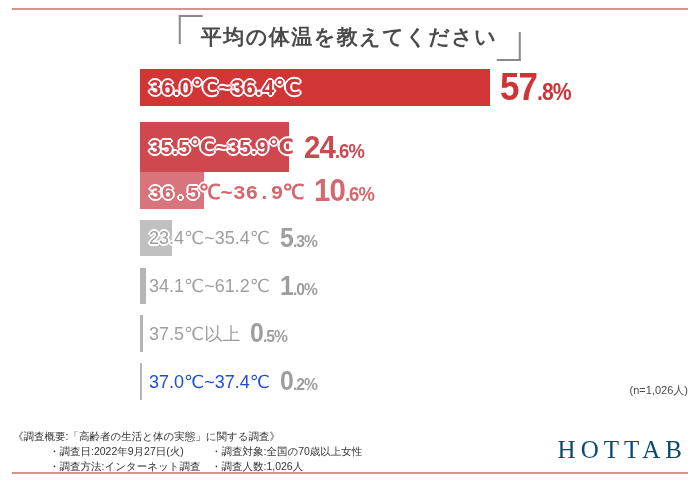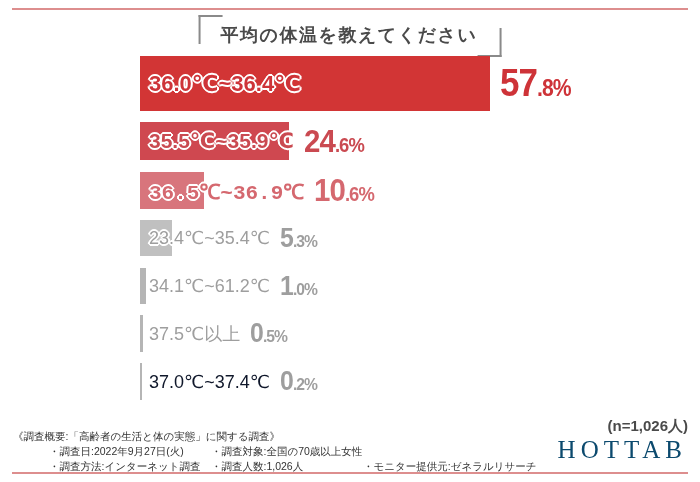--- a/index.html
+++ b/index.html
@@ -7,21 +7,21 @@
     position:relative; width:700px; height:482px; background:#ffffff;
     font-family:"Liberation Sans","DejaVu Sans",sans-serif; overflow:hidden;
   }
   .accent-line { position:absolute; left:12px; right:12px; height:2px; background:#dd8e8e; }
   .accent-top { top:8px; }
   .accent-bottom { top:472px; }
 
   
   .title-wrap { position:absolute; top:15px; left:50%; transform:translateX(-50%); }
   .title-text {
-    font-size:18px; font-weight:bold; color:#4a4a4a; letter-spacing:1.5px;
+    font-size:21px; font-weight:bold; color:#4a4a4a; letter-spacing:1.5px;
     padding:8px 24px 10px 22px; white-space:nowrap;
   }
   .bracket { position:absolute; width:22px; height:27px; }
   .bracket-tl { left:0; top:0; border-left:2px solid #8a8a8a; border-top:2px solid #8a8a8a; }
   .bracket-br { right:0; bottom:0; border-right:2px solid #8a8a8a; border-bottom:2px solid #8a8a8a; }
 
   
   .chart { position:absolute; left:140px; top:0; width:560px; }
   .bar-row { position:absolute; left:0; display:flex; align-items:center; }
   .bar-rect { position:absolute; left:0; top:0; height:100%; }
@@ -31,21 +31,21 @@
       -1px -1px 0 #fff, 1px -1px 0 #fff, -1px 1px 0 #fff, 1px 1px 0 #fff,
       -2px 0 0 #fff, 2px 0 0 #fff, 0 -2px 0 #fff, 0 2px 0 #fff;
   }
   .bar-value {
     position:relative; z-index:1; margin-left:10px; font-weight:bold;
     letter-spacing:-1px; transform:scaleX(.92); transform-origin:left center;
     display:flex; align-items:baseline; white-space:nowrap;
   }
 
   
-  .sample-note { position:absolute; top:417px; right:12px; font-size:15px; color:#4a4a4a;font-weight:bold; }
+  .sample-note { position:absolute; top:383px; right:12px; font-size:11px; color:#4a4a4a; }
   .survey { position:absolute; left:13px; top:429px; font-size:10.5px; color:#333; line-height:1.45; }
   .survey-line { display:flex; }
   .survey-col1 { width:162px;margin-left:36px; }
   .survey-col2 { width:152px; }
   .logo {
     position:absolute; right:13px; top:436px;
     font-family:"Liberation Serif","DejaVu Serif",serif;
     font-size:25px; letter-spacing:5px; color:#0c4a6e; font-weight:400;
   }
 </style>
@@ -55,29 +55,29 @@
 <div class="page">
   <div class="accent-line accent-top"></div>
 
   <div class="title-wrap">
     <span class="bracket bracket-tl"></span>
     <div class="title-text">平均の体温を教えてください</div>
     <span class="bracket bracket-br"></span>
   </div>
 
   <div class="chart">
-      <div class="bar-row" style="top: 56px; height: 55px;">
+      <div class="bar-row" style="top: 69px; height: 37px;">
         <div class="bar-rect" style="width: 349.69px; background: rgb(210, 53, 53);"></div>
         <div class="bar-label" style="min-width: 340.69px; font-size: 22px; font-weight: 700; color: rgb(206, 51, 56);">36.0℃~36.4℃</div>
         <div class="bar-value" style="color: rgb(206, 51, 56);">
           <span style="font-size: 38px;">57</span>
           <span style="font-size: 23px;">.8%</span>
         </div>
       </div>
-      <div class="bar-row" style="top: 122px; height: 38px;">
+      <div class="bar-row" style="top: 122px; height: 50px;">
         <div class="bar-rect" style="width: 148.83px; background: rgb(207, 72, 80);"></div>
         <div class="bar-label" style="min-width: 139.83px; font-size: 21px; font-weight: 700; color: rgb(202, 74, 81);">35.5℃~35.9℃</div>
         <div class="bar-value" style="color: rgb(202, 74, 81);">
           <span style="font-size: 32px;">24</span>
           <span style="font-size: 20px;">.6%</span>
         </div>
       </div>
       <div class="bar-row" style="top: 172px; height: 37px;">
         <div class="bar-rect" style="width: 64.13px; background: rgb(216, 117, 124);"></div>
         <div class="bar-label" style="min-width: 55.13px; font-size: 21px; font-weight: 700; color: rgb(213, 104, 111); font-family: Liberation Mono, monospace;">36.5℃~36.9℃</div>
@@ -105,39 +105,38 @@
       <div class="bar-row" style="top: 315px; height: 37px;">
         <div class="bar-rect" style="width: 3.025px; background: rgb(181, 181, 181);"></div>
         <div class="bar-label" style="min-width: 0px; font-size: 18px; font-weight: 400; color: rgb(158, 158, 158);">37.5℃以上</div>
         <div class="bar-value" style="color: rgb(158, 158, 158);">
           <span style="font-size: 27px;">0</span>
           <span style="font-size: 17px;">.5%</span>
         </div>
       </div>
       <div class="bar-row" style="top: 363px; height: 37px;">
         <div class="bar-rect" style="width: 1.5px; background: rgb(181, 181, 181);"></div>
-        <div class="bar-label" style="min-width: 0px; font-size: 18px; font-weight: 400; color: #0f172a;">37.0℃~37.4℃</div>
+        <div class="bar-label" style="min-width: 0px; font-size: 18px; font-weight: 400; color: #1d4ed8;">37.0℃~37.4℃</div>
         <div class="bar-value" style="color: rgb(158, 158, 158);">
           <span style="font-size: 27px;">0</span>
           <span style="font-size: 17px;">.2%</span>
         </div>
       </div>
     </div>
 
   <div class="sample-note">(n=1,026人)</div>
 
   <div class="survey">
     <div>《調査概要:「高齢者の生活と体の実態」に関する調査》</div>
     <div class="survey-line">
       <span class="survey-col1">・調査日:2022年9月27日(火)</span>
       <span>・調査対象:全国の70歳以上女性</span>
     </div>
     <div class="survey-line">
       <span class="survey-col1">・調査方法:インターネット調査</span>
       <span class="survey-col2">・調査人数:1,026人</span>
-      <span>・モニター提供元:ゼネラルリサーチ</span>
     </div>
   </div>
 
   <div class="logo">HOTTAB</div>
 
   <div class="accent-line accent-bottom"></div>
 </div>
 
 </body></html>

